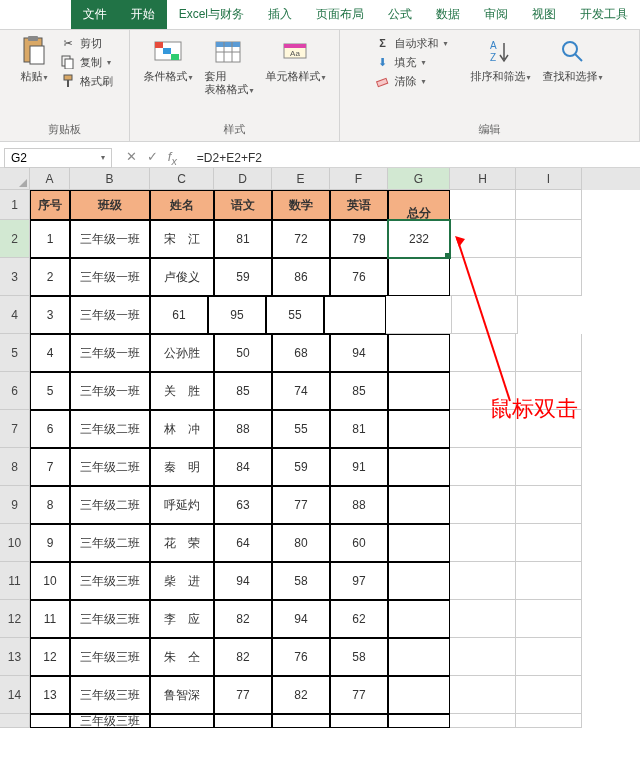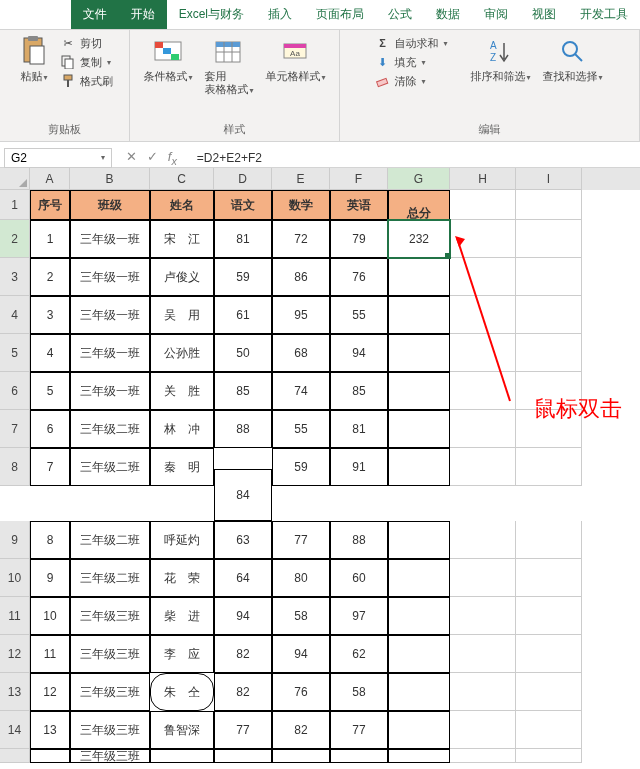--- a/index.html
+++ b/index.html
@@ -273,21 +273,20 @@
         <div class="cell cE tcell" style="height: 38px;">86</div>
         <div class="cell cF tcell" style="height: 38px;">76</div>
         <div class="cell cG tcell" style="height: 38px;"></div>
         <div class="cell cH " style="height: 38px;"></div>
         <div class="cell cI " style="height: 38px;"></div>
       </div>
       <div class="row">
         <div class="rh" style="height: 38px;">4</div>
         <div class="cell cA tcell" style="height: 38px;">3</div>
         <div class="cell cB tcell" style="height: 38px;">三年级一班</div>
-        <div class="cell cC tcell" style="height: 38px;">吴　用</div>
         <div class="cell cD tcell" style="height: 38px;">61</div>
         <div class="cell cE tcell" style="height: 38px;">95</div>
         <div class="cell cF tcell" style="height: 38px;">55</div>
         <div class="cell cG tcell" style="height: 38px;"></div>
         <div class="cell cH " style="height: 38px;"></div>
         <div class="cell cI " style="height: 38px;"></div>
       </div>
       <div class="row">
         <div class="rh" style="height: 38px;">5</div>
         <div class="cell cA tcell" style="height: 38px;">4</div>
@@ -322,21 +321,21 @@
         <div class="cell cF tcell" style="height: 38px;">81</div>
         <div class="cell cG tcell" style="height: 38px;"></div>
         <div class="cell cH " style="height: 38px;"></div>
         <div class="cell cI " style="height: 38px;"></div>
       </div>
       <div class="row">
         <div class="rh" style="height: 38px;">8</div>
         <div class="cell cA tcell" style="height: 38px;">7</div>
         <div class="cell cB tcell" style="height: 38px;">三年级二班</div>
         <div class="cell cC tcell" style="height: 38px;">秦　明</div>
-        <div class="cell cD tcell" style="height: 52px; margin-top: 21px;">84</div>
+        <div class="cell cD tcell" style="height: 38px;">84</div>
         <div class="cell cE tcell" style="height: 38px;">59</div>
         <div class="cell cF tcell" style="height: 38px;">91</div>
         <div class="cell cG tcell" style="height: 38px;"></div>
         <div class="cell cH " style="height: 38px;"></div>
         <div class="cell cI " style="height: 38px;"></div>
       </div>
       <div class="row">
         <div class="rh" style="height: 38px;">9</div>
         <div class="cell cA tcell" style="height: 38px;">8</div>
         <div class="cell cB tcell" style="height: 38px;">三年级二班</div>
@@ -381,21 +380,21 @@
         <div class="cell cE tcell" style="height: 38px;">94</div>
         <div class="cell cF tcell" style="height: 38px;">62</div>
         <div class="cell cG tcell" style="height: 38px;"></div>
         <div class="cell cH " style="height: 38px;"></div>
         <div class="cell cI " style="height: 38px;"></div>
       </div>
       <div class="row">
         <div class="rh" style="height: 38px;">13</div>
         <div class="cell cA tcell" style="height: 38px;">12</div>
         <div class="cell cB tcell" style="height: 38px;">三年级三班</div>
-        <div class="cell cC tcell" style="height: 38px; border-radius: 16px;">朱　仝</div>
+        <div class="cell cC tcell" style="height: 38px;">朱　仝</div>
         <div class="cell cD tcell" style="height: 38px;">82</div>
         <div class="cell cE tcell" style="height: 38px;">76</div>
         <div class="cell cF tcell" style="height: 38px;">58</div>
         <div class="cell cG tcell" style="height: 38px;"></div>
         <div class="cell cH " style="height: 38px;"></div>
         <div class="cell cI " style="height: 38px;"></div>
       </div>
       <div class="row">
         <div class="rh" style="height: 38px;">14</div>
         <div class="cell cA tcell" style="height: 38px;">13</div>
@@ -419,14 +418,14 @@
         <div class="cell cG tcell" style="height: 14px;"></div>
         <div class="cell cH " style="height: 14px;"></div>
         <div class="cell cI " style="height: 14px;"></div>
       </div>
     </div>
 
   <svg style="position:absolute; left:455px; top:68px; overflow:visible; pointer-events:none;" width="60" height="170">
     <line x1="55" y1="165" x2="2" y2="2" stroke="red" stroke-width="2"></line>
     <polygon points="0,0 10,3 4,11" fill="red"></polygon>
   </svg>
-  <div class="annot-text" style="left:490px; top:226px;margin-left:44px;">鼠标双击</div>
+  <div class="annot-text" style="left:490px; top:226px;">鼠标双击</div>
 </div>
 
 </body></html>

